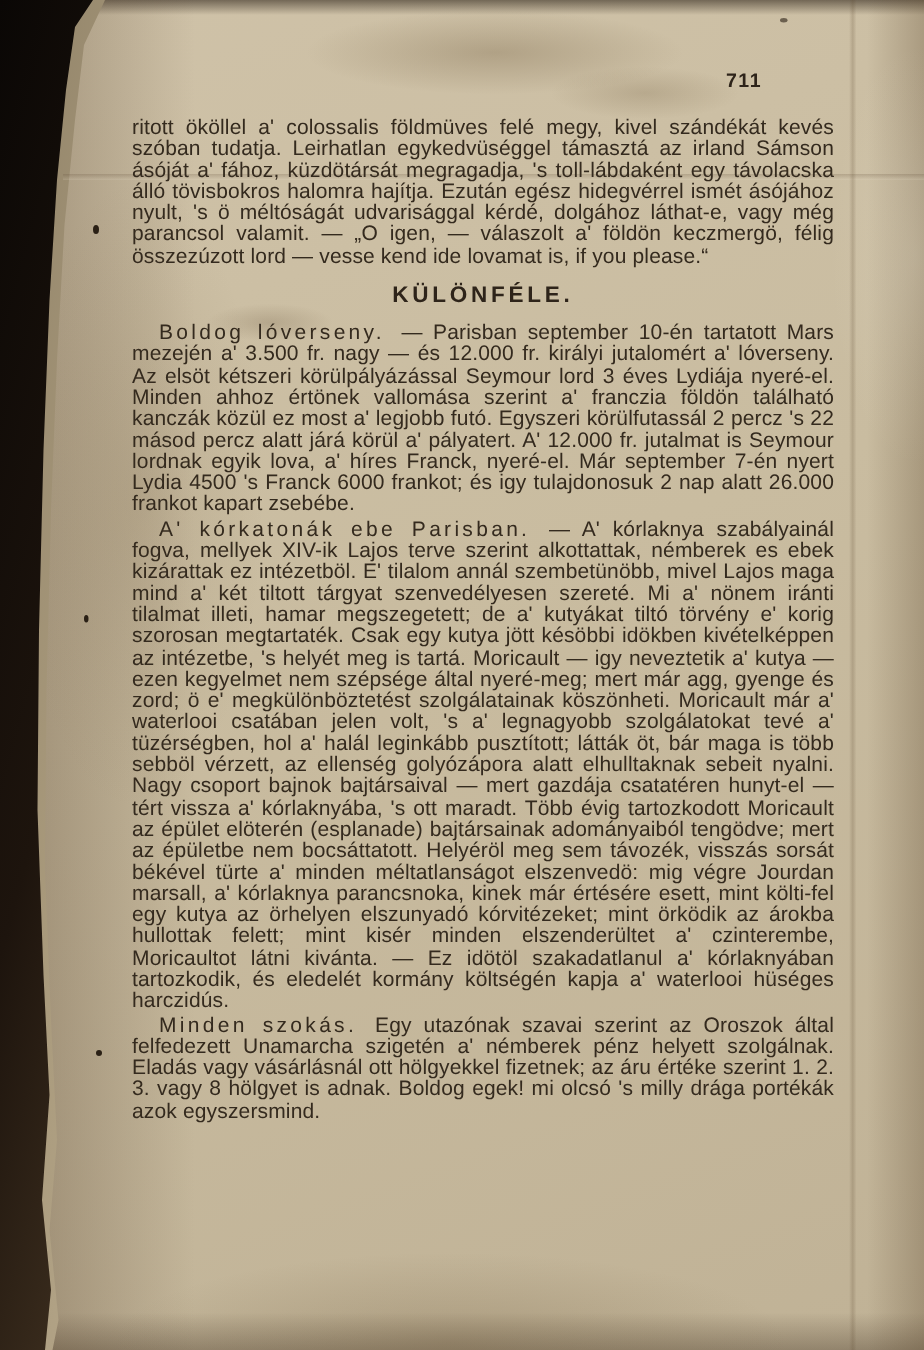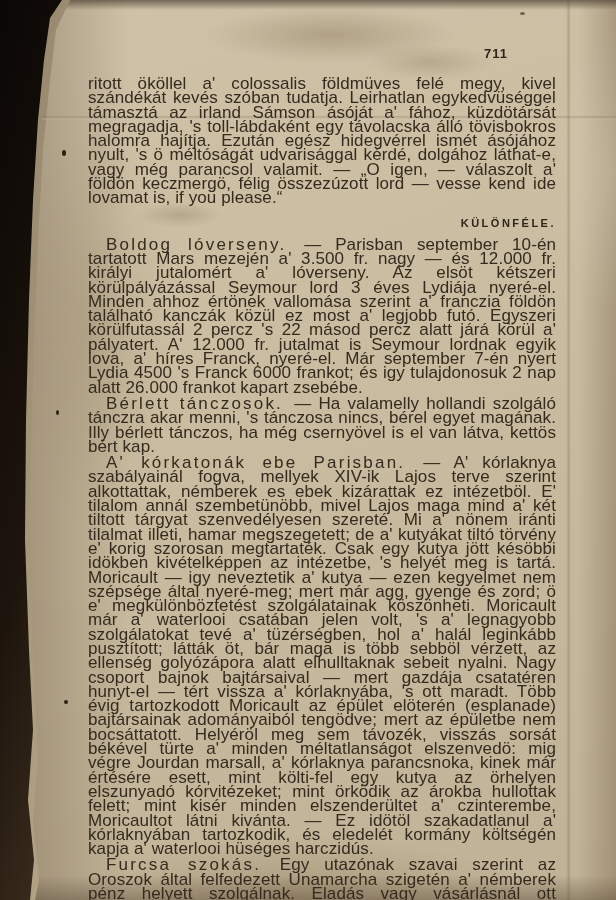--- a/index.html
+++ b/index.html
@@ -71,31 +71,31 @@
     text-align: right;
     padding-right: 48px;
     font-weight: bold;
     font-size: 13px;
     letter-spacing: 1px;
     margin-bottom: 16px;
     color: #2e241a;
   }
   .para {
     margin: 0 0 2px 0;
-    font-size: 17px;
+    font-size: 14px;
     line-height: 14.3px;
     text-align: justify;
     text-indent: 18px;
     letter-spacing: 0.1px;
   }
   .para.continuation { text-indent: 0; }
   .section-title {
     margin: 11px 0 9px 0;
-    text-align: right;
-    font-size: 11px;
+    text-align: center;
+    font-size: 15px;
     font-weight: bold;
     letter-spacing: 2.5px;
     color: #2e241a;
   }
   .art-title {
     letter-spacing: 2.2px;
     margin-right: 4px;
   }
 </style>
 </head>
@@ -116,29 +116,25 @@
 
     <p class="para continuation">ritott ököllel a' colossalis földmüves felé megy, kivel szándékát kevés szóban tudatja. Leirhatlan egykedvüséggel támasztá az irland Sámson ásóját a' fához, küzdötársát megragadja, 's toll-lábdaként egy távolacska álló tövisbokros halomra hajítja. Ezután egész hidegvérrel ismét ásójához nyult, 's ö méltóságát udvarisággal kérdé, dolgához láthat-e, vagy még parancsol valamit. — „O igen, — válaszolt a' földön keczmergö, félig összezúzott lord — vesse kend ide lovamat is, if you please.“</p>
 
     <h2 class="section-title">KÜLÖNFÉLE.</h2>
 
     <p class="para">
       <span class="art-title">Boldog lóverseny.</span>
       <span>— Parisban september 10-én tartatott Mars mezején a' 3.500 fr. nagy — és 12.000 fr. királyi jutalomért a' lóverseny. Az elsöt kétszeri körülpályázással Seymour lord 3 éves Lydiája nyeré-el. Minden ahhoz értönek vallomása szerint a' franczia földön található kanczák közül ez most a' legjobb futó. Egyszeri körülfutassál 2 percz 's 22 másod percz alatt járá körül a' pályatert. A' 12.000 fr. jutalmat is Seymour lordnak egyik lova, a' híres Franck, nyeré-el. Már september 7-én nyert Lydia 4500 's Franck 6000 frankot; és igy tulajdonosuk 2 nap alatt 26.000 frankot kapart zsebébe.</span>
     </p>
 
-    <p class="para">
-      <span class="art-title">Bérlett tánczosok.</span>
-      <span>— Ha valamelly hollandi szolgáló tánczra akar menni, 's tánczosa nincs, bérel egyet magának. Illy bérlett tánczos, ha még csernyövel is el van látva, kettös bért kap.</span>
-    </p>
 
     <p class="para">
       <span class="art-title">A' kórkatonák ebe Parisban.</span>
       <span>— A' kórlaknya szabályainál fogva, mellyek XIV-ik Lajos terve szerint alkottattak, némberek es ebek kizárattak ez intézetböl. E' tilalom annál szembetünöbb, mivel Lajos maga mind a' két tiltott tárgyat szenvedélyesen szereté. Mi a' nönem iránti tilalmat illeti, hamar megszegetett; de a' kutyákat tiltó törvény e' korig szorosan megtartaték. Csak egy kutya jött késöbbi idökben kivételképpen az intézetbe, 's helyét meg is tartá. Moricault — igy neveztetik a' kutya — ezen kegyelmet nem szépsége által nyeré-meg; mert már agg, gyenge és zord; ö e' megkülönböztetést szolgálatainak köszönheti. Moricault már a' waterlooi csatában jelen volt, 's a' legnagyobb szolgálatokat tevé a' tüzérségben, hol a' halál leginkább pusztított; látták öt, bár maga is több sebböl vérzett, az ellenség golyózápora alatt elhulltaknak sebeit nyalni. Nagy csoport bajnok bajtársaival — mert gazdája csatatéren hunyt-el — tért vissza a' kórlaknyába, 's ott maradt. Több évig tartozkodott Moricault az épület elöterén (esplanade) bajtársainak adományaiból tengödve; mert az épületbe nem bocsáttatott. Helyéröl meg sem távozék, visszás sorsát békével türte a' minden méltatlanságot elszenvedö: mig végre Jourdan marsall, a' kórlaknya parancsnoka, kinek már értésére esett, mint költi-fel egy kutya az örhelyen elszunyadó kórvitézeket; mint örködik az árokba hullottak felett; mint kisér minden elszenderültet a' czinterembe, Moricaultot látni kivánta. — Ez idötöl szakadatlanul a' kórlaknyában tartozkodik, és eledelét kormány költségén kapja a' waterlooi hüséges harczidús.</span>
     </p>
 
     <p class="para">
-      <span class="art-title">Furcsa szokás.</span>
+      <span class="art-title">Minden szokás.</span>
       <span>Egy utazónak szavai szerint az Oroszok által felfedezett Unamarcha szigetén a' némberek pénz helyett szolgálnak. Eladás vagy vásárlásnál ott hölgyekkel fizetnek; az áru értéke szerint 1. 2. 3. vagy 8 hölgyet is adnak. Boldog egek! mi olcsó 's milly drága portékák azok egyszersmind.</span>
     </p>
 
   </div>
 </div>
 
 </body></html>

